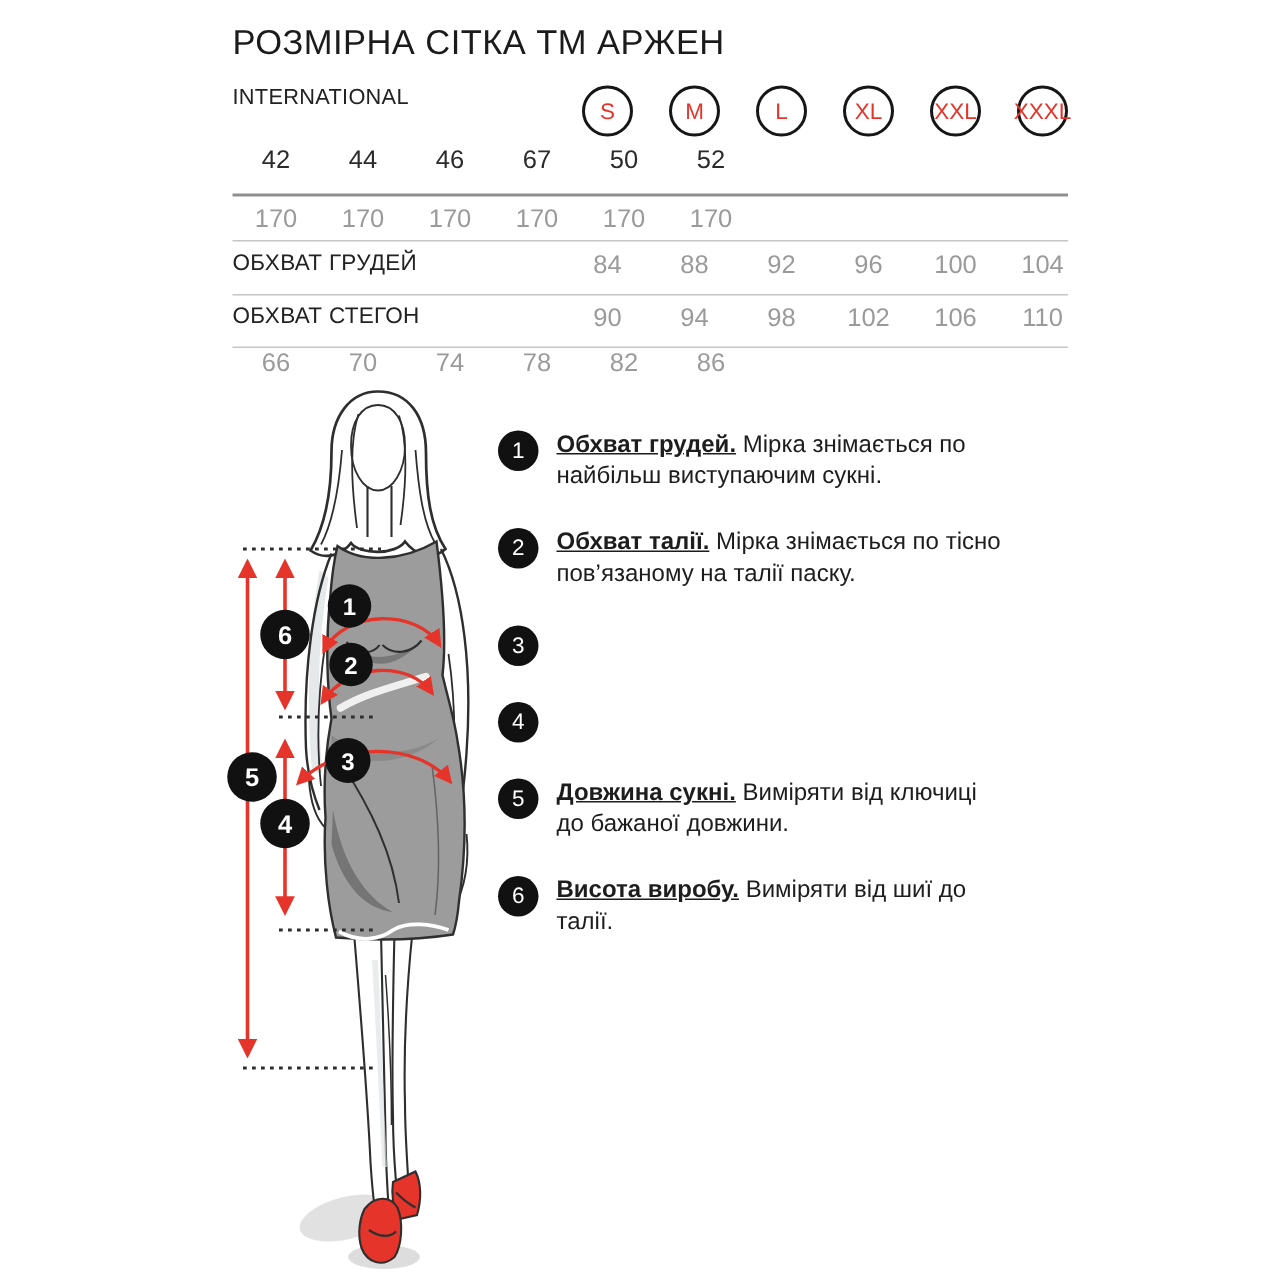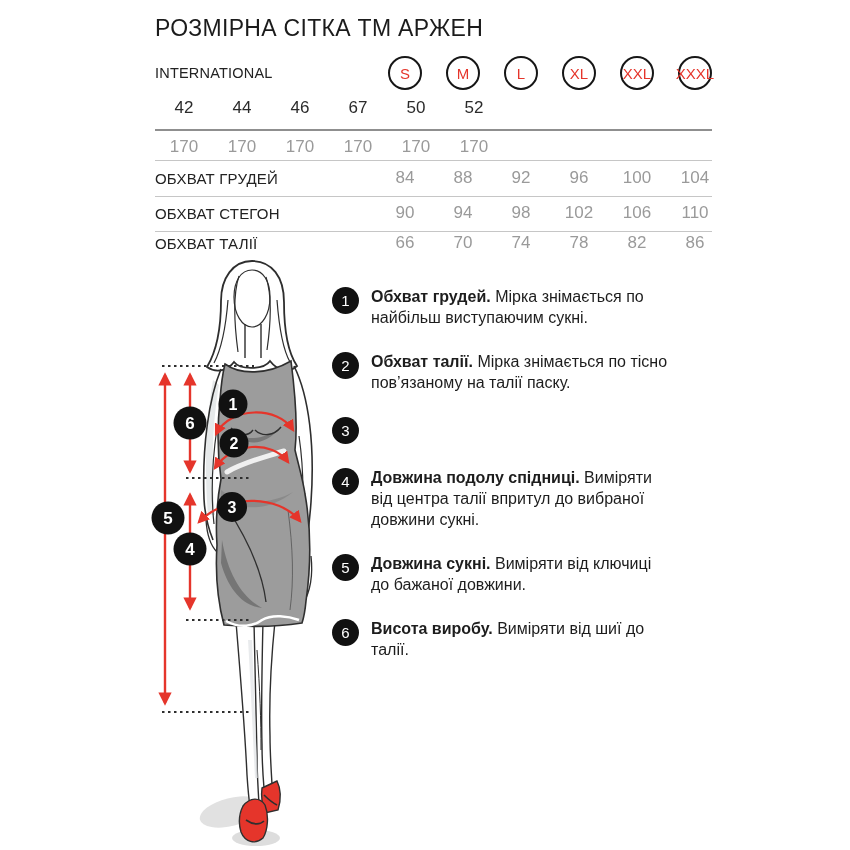--- a/index.html
+++ b/index.html
@@ -6,21 +6,21 @@
   body{
     width:850px;height:850px;position:relative;background:#ffffff;
     font-family:"Liberation Sans","DejaVu Sans",sans-serif;
     overflow:hidden;color:#1d1d1d;
   }
   .page-title{
     position:absolute;left:155px;top:15px;font-size:23px;font-weight:400;
     color:#1b1b1b;letter-spacing:.3px;white-space:nowrap;
   }
   
-  .trow{position:absolute;left:155px;width:570px;display:flex;align-items:center;}
+  .trow{position:absolute;left:155px;width:570px;display:flex;align-items:flex-start;}
   .tlabel{width:221px;font-size:14.5px;color:#222;letter-spacing:.2px;}
   .tcell{width:58px;text-align:center;}
   .intl-cell{display:flex;justify-content:center;}
   .size-circle{
     width:30px;height:30px;border:2px solid #161616;border-radius:50%;
     display:flex;align-items:center;justify-content:center;
     color:#e5352b;font-size:15px;white-space:nowrap;overflow:visible;
   }
   .uk .tcell{font-size:17px;color:#2b2b2b;font-weight:500;}
   .gray .tcell{font-size:17px;color:#9a9a9a;}
@@ -29,21 +29,21 @@
   .sep.dark{height:2px;background:#8f8f8f;}
   
   .instructions{position:absolute;left:332px;top:286px;width:372px;}
   .item{display:flex;gap:12px;margin-bottom:23px;}
   .inum{
     flex:0 0 27px;width:27px;height:27px;border-radius:50%;background:#111;
     color:#fff;display:flex;align-items:center;justify-content:center;
     font-size:15px;margin-top:1px;
   }
   .itext{font-size:16px;line-height:21px;color:#1d1d1d;width:300px;}
-  .itext b{font-weight:700;}
+  .itext b{font-weight:700;text-decoration:underline;}
   svg{position:absolute;left:0;top:0;}
   .fig-marker text{
     font-family:"Liberation Sans","DejaVu Sans",sans-serif;
     font-weight:700;fill:#ffffff;text-anchor:middle;
   }
 </style>
 </head>
 <body>
 
 <svg width="850" height="850" viewBox="0 0 850 850" aria-hidden="true">
@@ -210,21 +210,20 @@
     <div class="tcell">94</div>
     <div class="tcell">98</div>
     <div class="tcell">102</div>
     <div class="tcell">106</div>
     <div class="tcell">110</div>
   </div>
 
   <div class="sep" style="top:231px"></div>
 
   <div class="trow gray" style="top:232px;height:22px">
-    <div class="tlabel datalabel">ОБХВАТ ТАЛІЇ</div>
     <div class="tcell">66</div>
     <div class="tcell">70</div>
     <div class="tcell">74</div>
     <div class="tcell">78</div>
     <div class="tcell">82</div>
     <div class="tcell">86</div>
   </div>
 </div>
 
 <div class="instructions">
@@ -238,21 +237,20 @@
     <div class="inum">2</div>
     <div class="itext"><b>Обхват талії.</b> <span>Мірка знімається по тісно пов’язаному на талії паску.</span></div>
   </div>
 
   <div class="item">
     <div class="inum">3</div>
   </div>
 
   <div class="item">
     <div class="inum">4</div>
-    <div class="itext"><b>Довжина подолу спідниці.</b> <span>Виміряти від центра талії впритул до вибраної довжини сукні.</span></div>
   </div>
 
   <div class="item">
     <div class="inum">5</div>
     <div class="itext"><b>Довжина сукні.</b> <span>Виміряти від ключиці до бажаної довжини.</span></div>
   </div>
 
   <div class="item">
     <div class="inum">6</div>
     <div class="itext"><b>Висота виробу.</b> <span>Виміряти від шиї до талії.</span></div>

